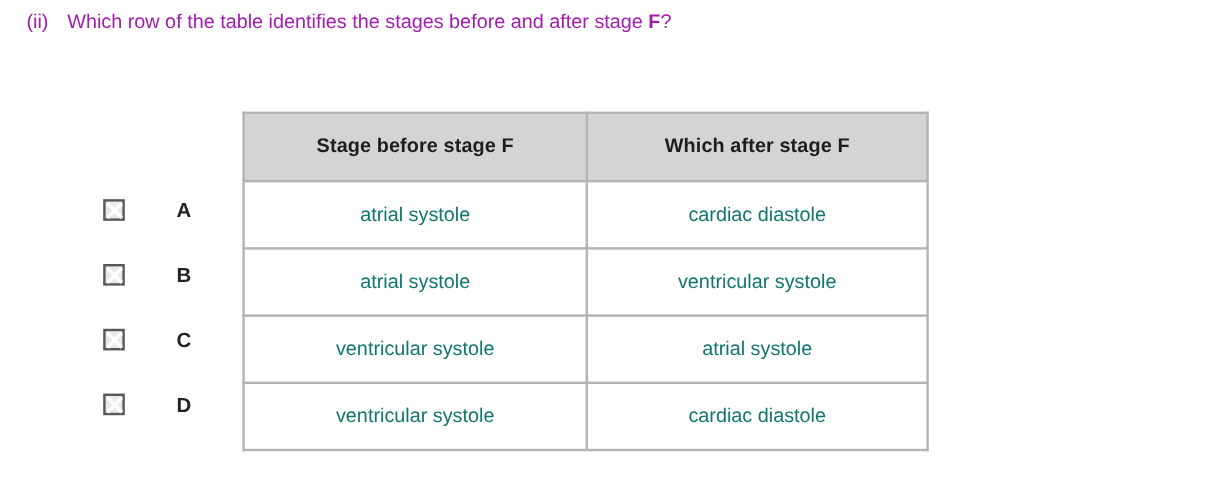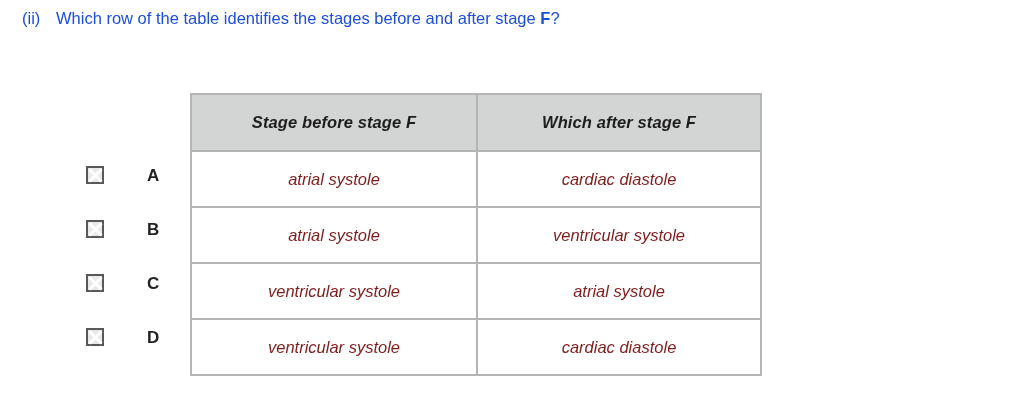--- a/index.html
+++ b/index.html
@@ -17,21 +17,21 @@
     -webkit-font-smoothing: antialiased;
   }
 
   
   .question-line {
     position: absolute;
     left: 22px;
     top: 7px;
     font-size: 16.5px;
     line-height: 22px;
-    color: #1d4ed8;
+    color: #a21caf;
     white-space: nowrap;
   }
   .q-marker {
     display: inline-block;
     min-width: 34px;
   }
   .q-bold {
     font-weight: bold;
   }
 
@@ -90,37 +90,36 @@
     margin-left: 43px;
     font-size: 17px;
     font-weight: bold;
     color: #232323;
     line-height: 1;
   }
 
   
   .choice-table {
     position: absolute;
-    left: 190px;
+    left: 202px;
     top: 0;
     width: 570px;
     border-collapse: collapse;
     table-layout: fixed;
-    font-style: italic;
   }
   .choice-table col.c1 { width: 286px; }
   .choice-table col.c2 { width: 284px; }
 
   .choice-table th,
   .choice-table td {
     border: 2px solid #b2b4b6;
     text-align: center;
     vertical-align: middle;
     font-size: 16.5px;
-    color: #7f1d1d;
+    color: #0f766e;
     padding: 0;
   }
   .choice-table thead th {
     height: 55px;
     background: #d3d4d4;
     font-weight: bold;
     color: #1d1d1d;
     letter-spacing: 0.1px;
   }
   .choice-table tbody td {

